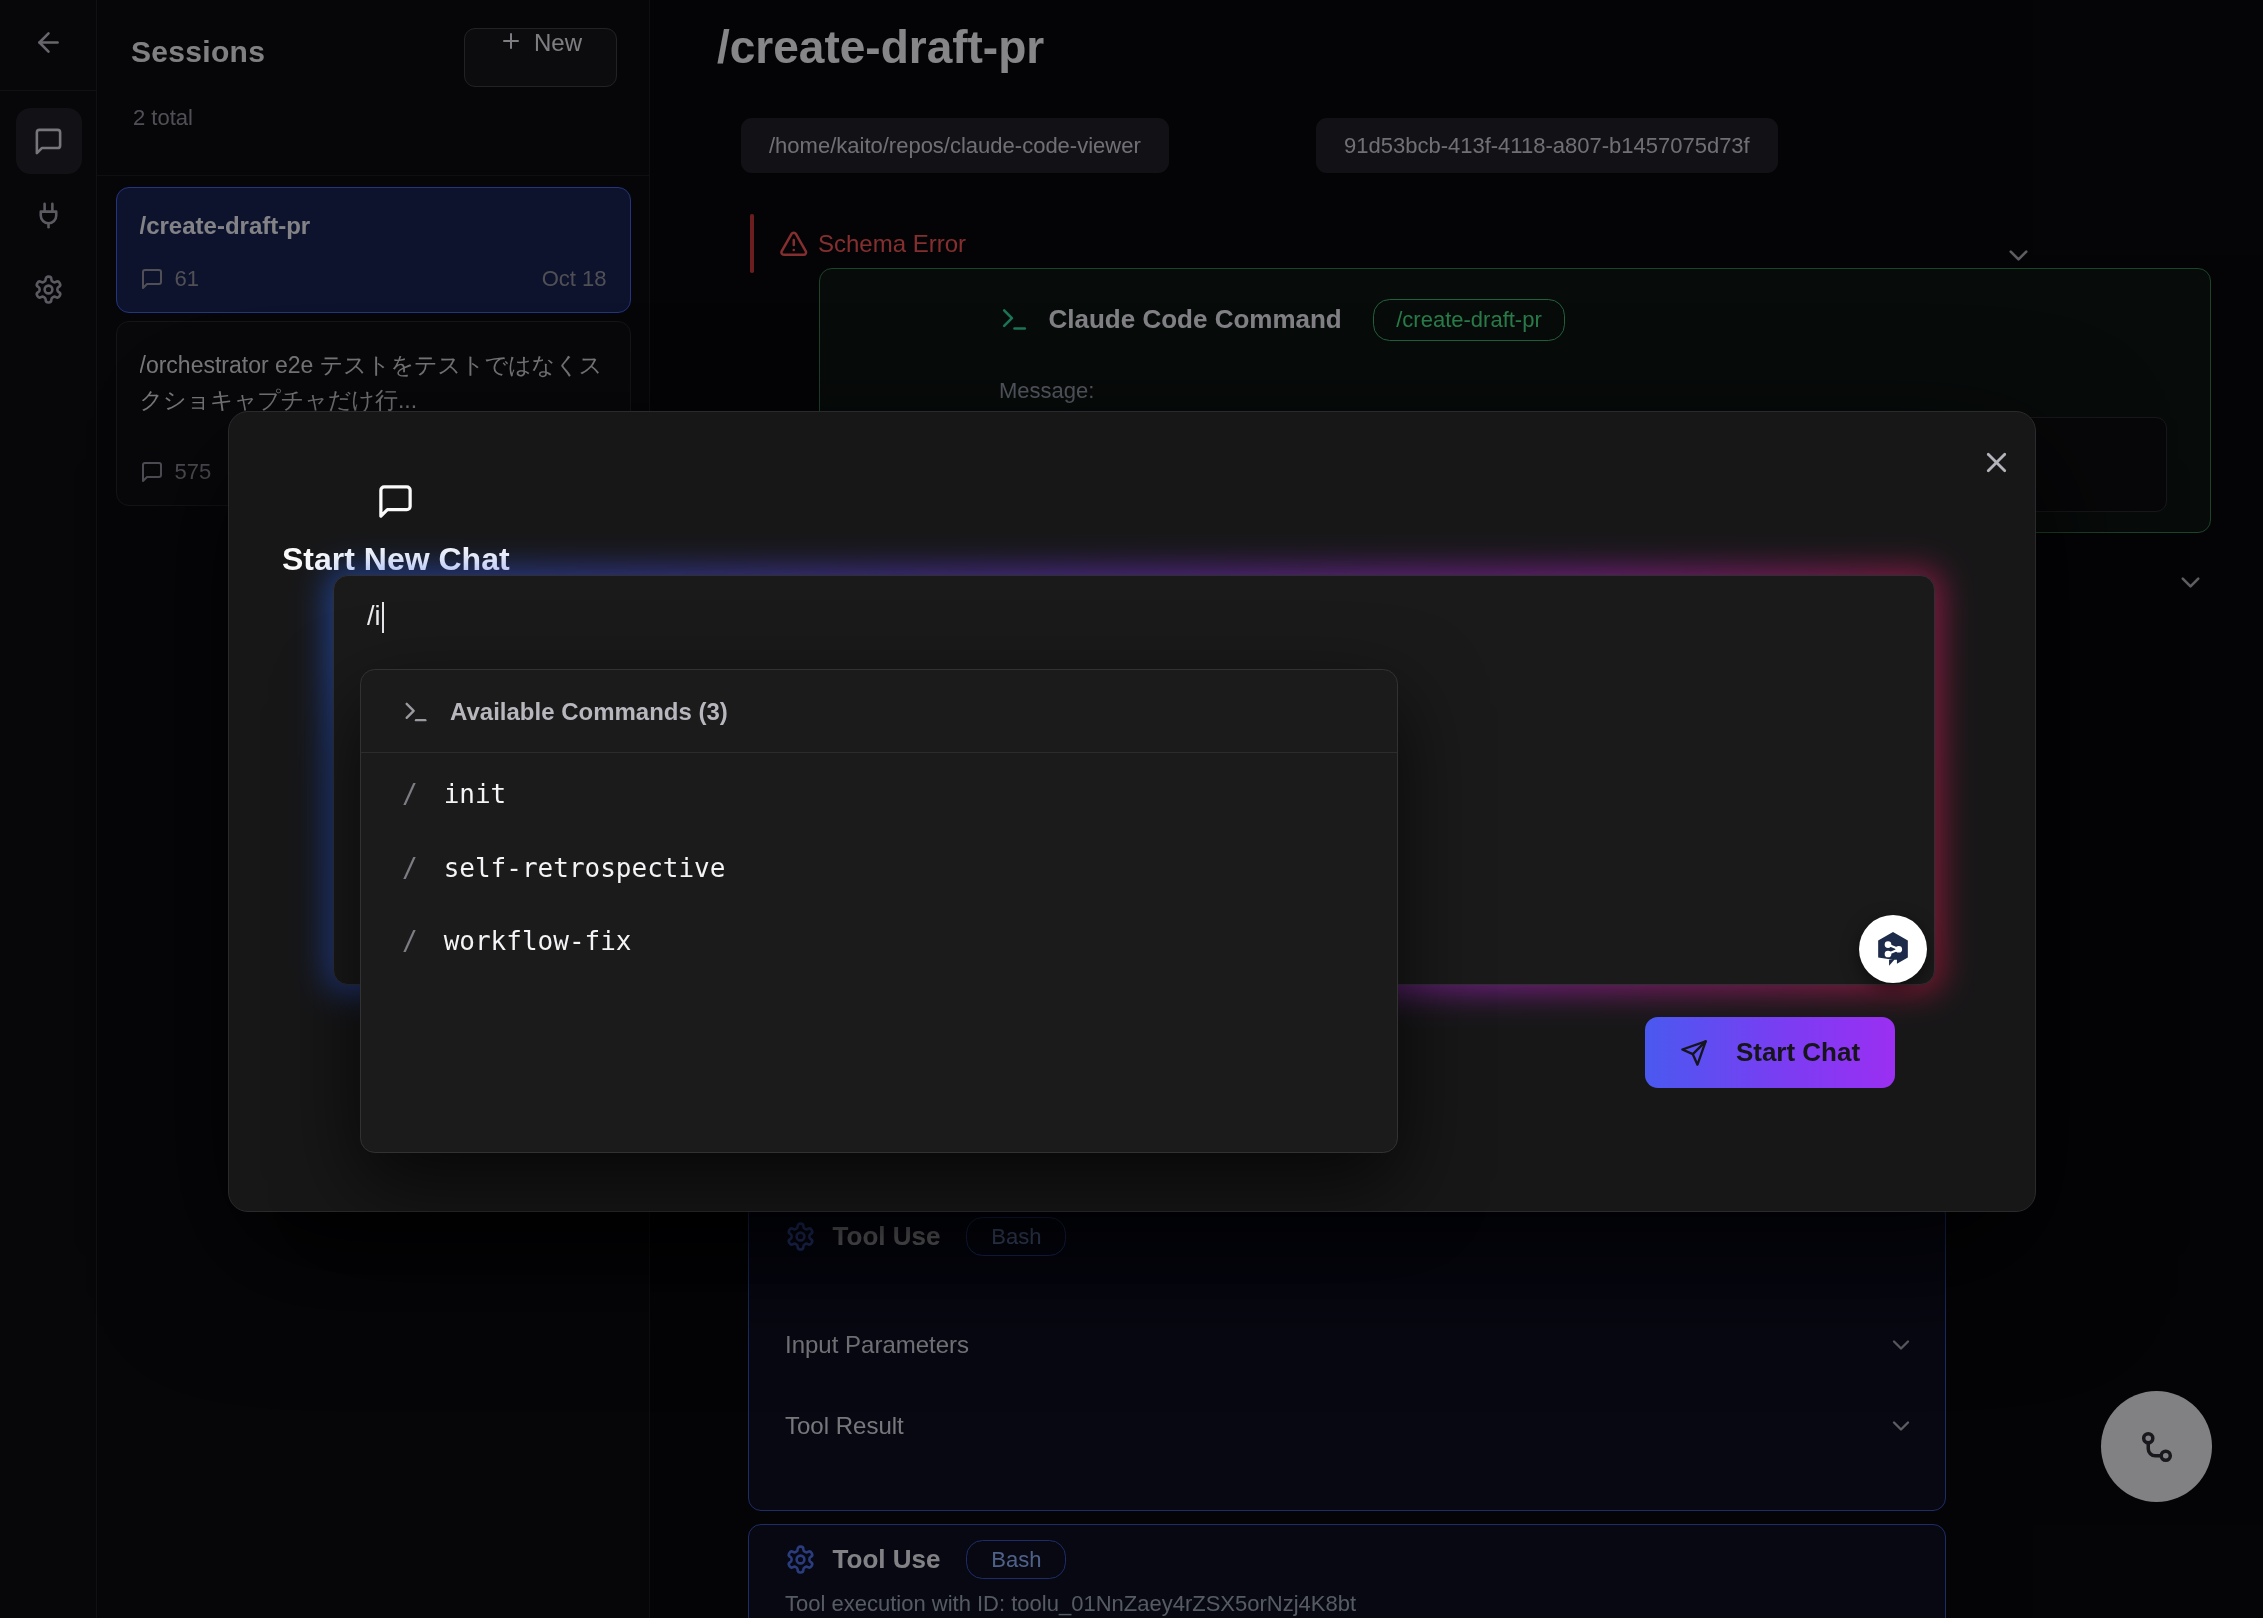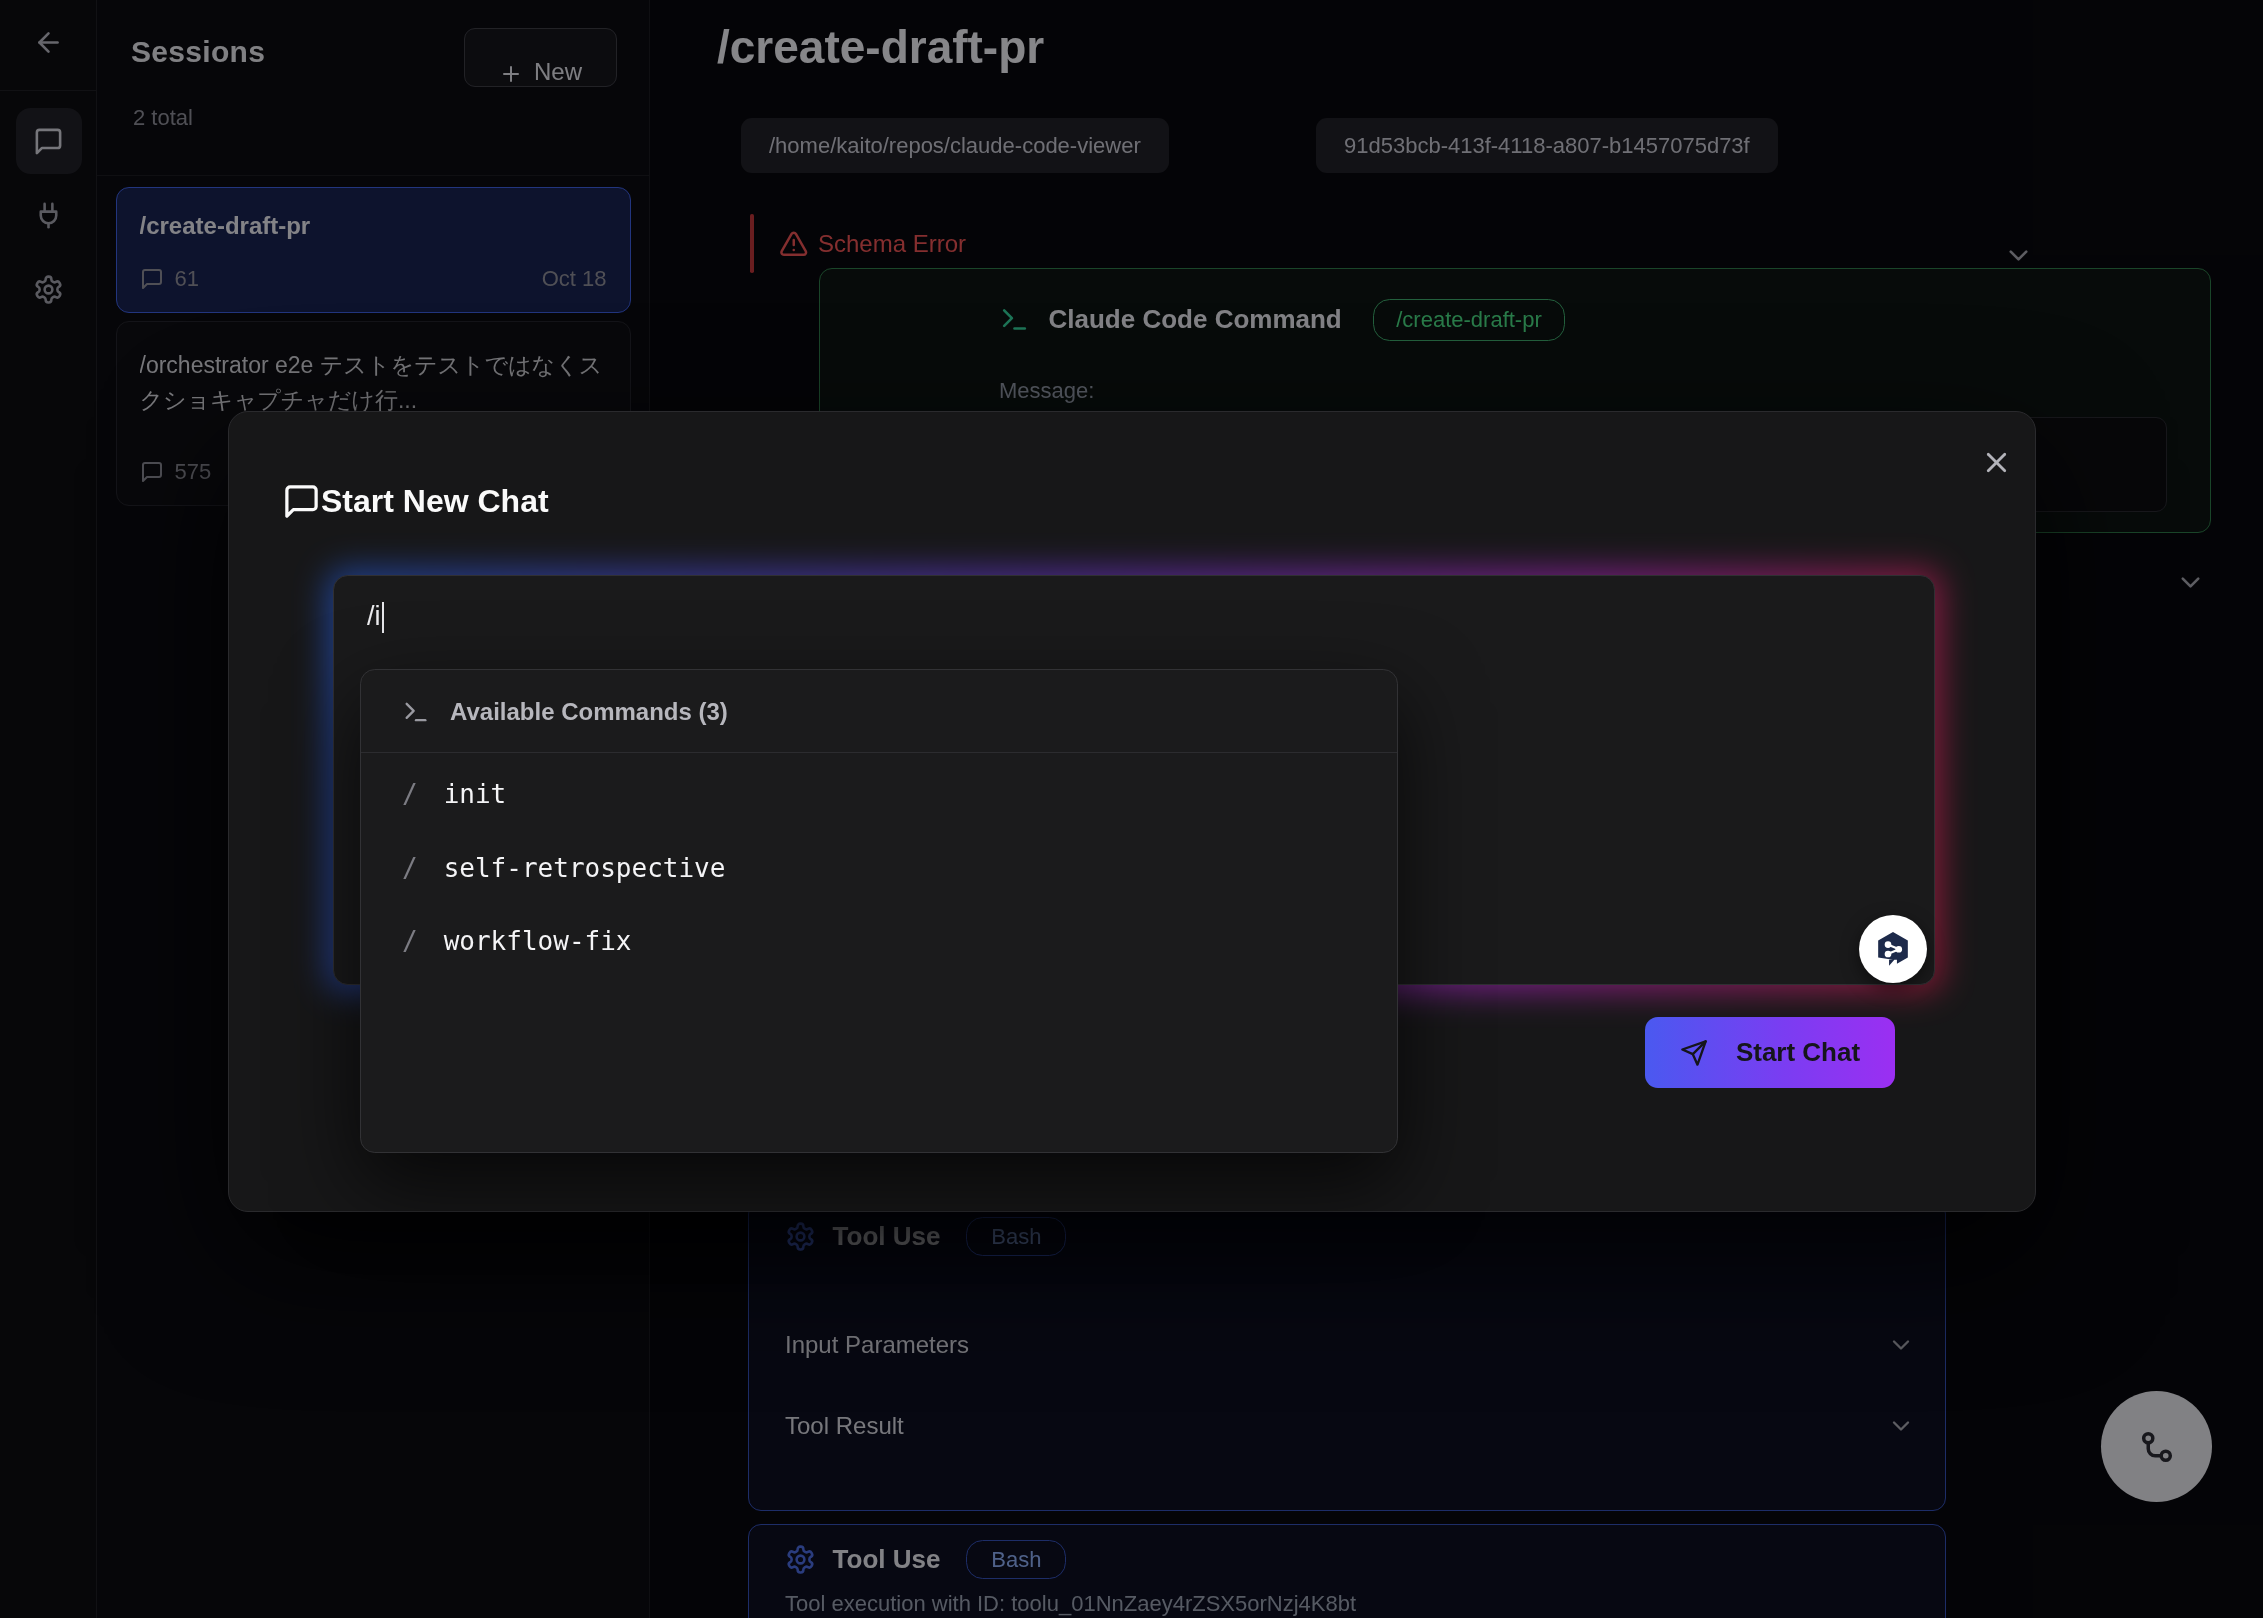--- a/index.html
+++ b/index.html
@@ -16,21 +16,21 @@
             background:transparent; border:none; color:#a3a3aa; border-radius:14.8px; cursor:pointer; }
   .ib-btn.back { top:9.2px; color:#b9b9c0; }
   .ib-divider { position:absolute; left:0; top:90px; width:97px; height:0.9px; background:#1e1e20; }
   .ib-btn.chats { top:108px; background:#202023; color:#d6d6da; }
   .ib-btn.mcp { top:182px; }
   .ib-btn.settings { top:256px; }
 
   
   .sessions { position:absolute; left:97px; top:0; width:553px; height:1619px; background:#0a0a0b; border-right:0.9px solid #1b1b1d; }
   .sessions-title { position:absolute; left:34px; top:35px; font-size:30px; font-weight:700; color:#e7e7ea; letter-spacing:0.3px; }
-  .new-btn { position:absolute; left:367px; top:28px; width:153px; height:59px; display:flex; align-items:flex-end; justify-content:center; gap:11px;
+  .new-btn { position:absolute; left:367px; top:28px; width:153px; height:59px; display:flex; align-items:flex-start; justify-content:center; gap:11px;
              background:#151517; border:0.9px solid #3c3c41; border-radius:11px; color:#e4e4e7; font-size:24px; cursor:pointer; }
   .sessions-total { position:absolute; left:36px; top:105px; font-size:22px; color:#8f8f96; }
   .sessions-divider { position:absolute; left:0; top:175px; width:553px; height:0.9px; background:#1b1b1d; }
 
   .session-card { position:absolute; left:18.5px; width:515px; border-radius:13px; cursor:pointer; }
   .session-card.selected { top:187px; height:126px; background:#17214d; border:1.8px solid #3d5fe0; }
   .session-card.plain { top:321px; height:185px; background:#0e0e0f; border:0.9px solid #242428; }
   .sc-title { position:absolute; left:23px; top:24px; width:466px; font-size:24px; font-weight:600; color:#ededf0; white-space:nowrap; overflow:hidden; }
   .session-card.plain .sc-title { top:26px; font-weight:500; color:#d9d9dc; font-size:23px; white-space:normal; line-height:35px; height:74px; }
   .sc-meta { position:absolute; left:23px; right:23px; bottom:20px; display:flex; align-items:center; gap:11px; color:#8f8f96; font-size:22px; }
@@ -73,21 +73,21 @@
   .tool-sec.res { top:210px; }
   .tool-sec .chev { position:absolute; right:0; top:0; color:#a8a8ae; }
 
   .fab { position:absolute; left:1451px; top:1391px; width:111px; height:111px; border-radius:50%; background:#e9e9eb;
          display:flex; align-items:center; justify-content:center; color:#2b2b30; border:none; cursor:pointer; }
 
   
   .overlay { position:absolute; left:0; top:0; width:2263px; height:1619px; background:rgba(3,3,6,.45); z-index:50; }
   .modal { position:absolute; left:228px; top:411px; width:1808px; height:801px; background:#171718; border:0.9px solid #2a2a2d;
            border-radius:20px; box-shadow:0 46px 129px rgba(0,0,0,.85); z-index:60; }
-  .modal-head { position:absolute; left:53px; top:70px; display:flex; align-items:center; color:#fafafa; }
+  .modal-head { position:absolute; left:53px; top:70px; display:flex; align-items:center; gap:20px; color:#fafafa;flex-direction:column; }
   .modal-title { font-size:32px; font-weight:700; color:#fafafa; }
   .modal-close { position:absolute; left:1741px; top:24px; width:52px; height:52px; background:transparent; border:none; color:#b4b4ba;
                  display:flex; align-items:center; justify-content:center; cursor:pointer; }
 
   .compose { position:absolute; left:104px; top:163px; width:1602px; height:410px; border-radius:14.8px; }
   .compose::before { content:""; position:absolute; inset:-6.5px; border-radius:18.5px; z-index:0;
                      background:linear-gradient(100deg,#2563eb,#7c3aed 45%,#c026d3 75%,#e11d48);
                      filter:blur(16.6px); opacity:.55; }
   .compose-inner { position:absolute; inset:0; background:#1a1a1b; border:0.9px solid #303033; border-radius:14.8px; z-index:1; }
   .compose-text { position:absolute; left:34px; top:26px; z-index:2; font-size:27px; color:#ececef; }

